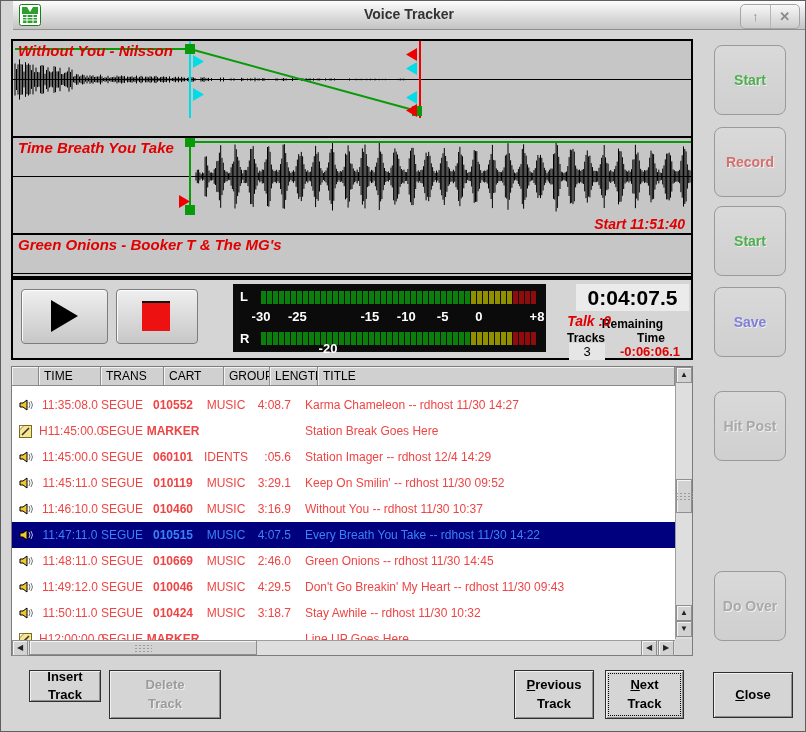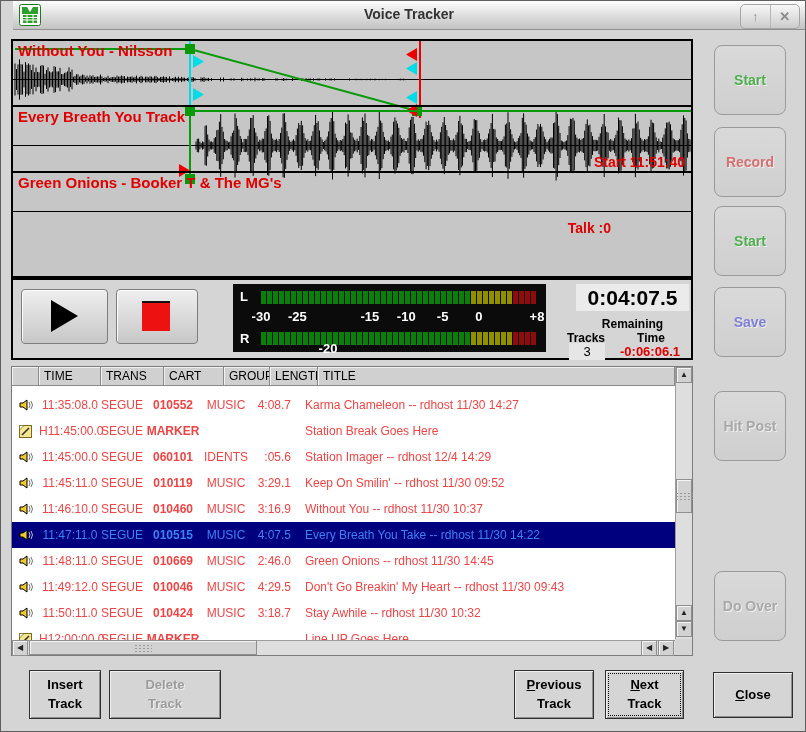--- a/index.html
+++ b/index.html
@@ -14,21 +14,21 @@
     font-size:14px;font-weight:bold;color:#333;}
   .tb-btns{position:absolute;right:5px;top:3px;width:58px;height:23px;
     background:linear-gradient(#f7f7f7,#cccccc);border:1px solid #a5a5a5;border-radius:5px;
     display:flex;overflow:hidden;}
   .tb-btn{flex:1;display:flex;align-items:center;justify-content:center;
     color:#8a8a8a;font-weight:bold;font-size:13px;cursor:default;}
   .tb-btn + .tb-btn{border-left:1px solid #b5b5b5;}
   
   .tracks-box{position:absolute;left:10px;top:38px;width:682px;height:239px;
     border:2px solid #000;background:#c6c6c6;box-sizing:border-box;}
-  .track{position:relative;height:64px;}
+  .track{position:relative;height:95px;font-style:italic;}
   .track + .track{border-top:2px solid #000;}
   .centerline{position:absolute;left:0;right:0;top:38px;height:1px;background:#000;}
   .wave{position:absolute;left:0;top:0;width:678px;height:77px;}
   .track-title{position:absolute;left:5px;top:1px;font-size:15px;font-weight:bold;
     color:#e00000;white-space:nowrap;z-index:5;}
   .track-ann{position:absolute;bottom:1px;font-size:14px;font-weight:bold;color:#e00000;z-index:5;}
   .ann-start{right:6px;margin-top:13px;}
   .ann-talk{right:80px;}
   
   .transport-box{position:absolute;left:10px;top:277px;width:682px;height:82px;
@@ -108,21 +108,21 @@
   
   .side-btn{position:absolute;left:713px;width:70px;height:68px;border:1px solid #9a9a9a;
     border-radius:8px;background:linear-gradient(#d9d9d9,#cfcfcf);
     font-size:14px;font-weight:bold;display:flex;align-items:center;justify-content:center;
     text-shadow:1px 1px 0 #efefef;}
   
   .f-btn{position:absolute;background:#d5d5d5;border:1px solid #2f2f2f;
     box-shadow:inset 1px 1px 0 #f0f0f0, inset -1px -1px 0 #8e8e8e;
     font-size:13px;font-weight:bold;color:#000;display:flex;flex-direction:column;
     justify-content:center;text-align:center;line-height:1.4;box-sizing:border-box;}
-  .f-insert{left:28px;top:669px;width:72px;height:49px;}
+  .f-insert{left:28px;top:669px;width:72px;height:32px;}
   .f-delete{left:108px;top:669px;width:112px;height:49px;color:#9b9b9b;text-shadow:1px 1px 0 #f0f0f0;}
   .f-prev{left:513px;top:669px;width:80px;height:49px;}
   .f-next{left:604px;top:669px;width:79px;height:49px;outline:1px dotted #000;outline-offset:-4px;}
   .f-close{left:712px;top:671px;width:80px;height:46px;}
   .u{text-decoration:underline;}
 </style>
 </head>
 <body>
 
 <div id="window">
@@ -173,21 +173,21 @@
       <svg class="wave" viewBox="0 0 678 77" preserveAspectRatio="none">
         <path id="wave2-path" d="M183.0 34.5L183.0 42.5M184.3 31.9L184.3 45.1M185.6 31.6L185.6 45.4M186.9 34.6L186.9 42.4M188.2 36.2L188.2 40.8M189.5 34.4L189.5 42.6M190.8 35.2L190.8 41.8M192.1 18.8L192.1 58.2M193.4 18.3L193.4 58.7M194.7 27.5L194.7 49.5M196.0 32.6L196.0 44.4M197.3 34.6L197.3 42.4M198.6 34.4L198.6 42.6M199.9 35.1L199.9 41.9M201.2 31.2L201.2 45.8M202.5 30.0L202.5 47.0M203.8 23.2L203.8 53.8M205.1 22.8L205.1 54.2M206.4 14.7L206.4 62.3M207.7 7.2L207.7 69.8M209.0 19.9L209.0 57.1M210.3 24.7L210.3 52.3M211.6 32.0L211.6 45.0M212.9 33.5L212.9 43.5M214.2 33.8L214.2 43.2M215.5 35.3L215.5 41.7M216.8 34.8L216.8 42.2M218.1 29.3L218.1 47.7M219.4 25.9L219.4 51.1M220.7 23.6L220.7 53.4M222.0 6.5L222.0 70.5M223.3 11.2L223.3 65.8M224.6 18.9L224.6 58.1M225.9 22.5L225.9 54.5M227.2 29.0L227.2 48.0M228.5 31.8L228.5 45.2M229.8 35.3L229.8 41.7M231.1 32.0L231.1 45.0M232.4 31.9L232.4 45.1M233.7 32.2L233.7 44.8M235.0 28.9L235.0 48.1M236.3 22.5L236.3 54.5M237.6 10.9L237.6 66.1M238.9 11.0L238.9 66.0M240.2 8.1L240.2 68.9M241.5 21.1L241.5 55.9M242.8 25.5L242.8 51.5M244.1 29.3L244.1 47.7M245.4 34.7L245.4 42.3M246.7 32.7L246.7 44.3M248.0 33.6L248.0 43.4M249.3 31.5L249.3 45.5M250.6 31.8L250.6 45.2M251.9 24.1L251.9 52.9M253.2 21.4L253.2 55.6M254.5 9.0L254.5 68.0M255.8 8.3L255.8 68.7M257.1 13.9L257.1 63.1M258.4 26.6L258.4 50.4M259.7 31.5L259.7 45.5M261.0 33.1L261.0 43.9M262.3 32.8L262.3 44.2M263.6 31.8L263.6 45.2M264.9 33.8L264.9 43.2M266.2 32.0L266.2 45.0M267.5 26.0L267.5 51.0M268.8 20.6L268.8 56.4M270.1 6.7L270.1 70.3M271.4 6.2L271.4 70.8M272.7 15.1L272.7 61.9M274.0 24.1L274.0 52.9M275.3 29.4L275.3 47.6M276.6 33.3L276.6 43.7M277.9 35.0L277.9 42.0M279.2 33.6L279.2 43.4M280.5 32.2L280.5 44.8M281.8 33.8L281.8 43.2M283.1 28.2L283.1 48.8M284.4 21.6L284.4 55.4M285.7 16.1L285.7 60.9M287.0 18.1L287.0 58.9M288.3 13.9L288.3 63.1M289.6 18.3L289.6 58.7M290.9 26.2L290.9 50.8M292.2 31.1L292.2 45.9M293.5 33.6L293.5 43.4M294.8 32.3L294.8 44.7M296.1 34.2L296.1 42.8M297.4 33.7L297.4 43.3M298.7 28.8L298.7 48.2M300.0 24.3L300.0 52.7M301.3 18.2L301.3 58.8M302.6 7.9L302.6 69.1M303.9 16.0L303.9 61.0M305.2 14.2L305.2 62.8M306.5 23.5L306.5 53.5M307.8 30.1L307.8 46.9M309.1 32.5L309.1 44.5M310.4 35.0L310.4 42.0M311.7 33.8L311.7 43.2M313.0 32.5L313.0 44.5M314.3 29.6L314.3 47.4M315.6 24.4L315.6 52.6M316.9 14.7L316.9 62.3M318.2 11.0L318.2 66.0M319.5 4.5L319.5 72.5M320.8 14.2L320.8 62.8M322.1 26.7L322.1 50.3M323.4 30.8L323.4 46.2M324.7 33.1L324.7 43.9M326.0 34.6L326.0 42.4M327.3 33.0L327.3 44.0M328.6 33.6L328.6 43.4M329.9 32.0L329.9 45.0M331.2 28.8L331.2 48.2M332.5 15.6L332.5 61.4M333.8 16.9L333.8 60.1M335.1 7.4L335.1 69.6M336.4 13.4L336.4 63.6M337.7 25.4L337.7 51.6M339.0 25.9L339.0 51.1M340.3 30.4L340.3 46.6M341.6 32.7L341.6 44.3M342.9 33.6L342.9 43.4M344.2 31.6L344.2 45.4M345.5 34.1L345.5 42.9M346.8 29.0L346.8 48.0M348.1 20.0L348.1 57.0M349.4 10.4L349.4 66.6M350.7 13.9L350.7 63.1M352.0 6.6L352.0 70.4M353.3 16.1L353.3 60.9M354.6 27.9L354.6 49.1M355.9 29.0L355.9 48.0M357.2 33.6L357.2 43.4M358.5 31.9L358.5 45.1M359.8 32.5L359.8 44.5M361.1 34.3L361.1 42.7M362.4 28.7L362.4 48.3M363.7 24.6L363.7 52.4M365.0 19.9L365.0 57.1M366.3 5.0L366.3 72.0M367.6 13.6L367.6 63.4M368.9 15.9L368.9 61.1M370.2 24.8L370.2 52.2M371.5 30.0L371.5 47.0M372.8 32.9L372.8 44.1M374.1 34.0L374.1 43.0M375.4 33.4L375.4 43.6M376.7 35.0L376.7 42.0M378.0 29.7L378.0 47.3M379.3 27.5L379.3 49.5M380.6 14.7L380.6 62.3M381.9 10.4L381.9 66.6M383.2 13.6L383.2 63.4M384.5 16.5L384.5 60.5M385.8 20.8L385.8 56.2M387.1 28.1L387.1 48.9M388.4 31.0L388.4 46.0M389.7 32.3L389.7 44.7M391.0 31.6L391.0 45.4M392.3 33.9L392.3 43.1M393.6 34.1L393.6 42.9M394.9 31.0L394.9 46.0M396.2 20.4L396.2 56.6M397.5 12.8L397.5 64.2M398.8 9.9L398.8 67.1M400.1 9.9L400.1 67.1M401.4 16.8L401.4 60.2M402.7 26.0L402.7 51.0M404.0 33.6L404.0 43.4M405.3 32.3L405.3 44.7M406.6 33.8L406.6 43.2M407.9 32.1L407.9 44.9M409.2 31.7L409.2 45.3M410.5 28.2L410.5 48.8M411.8 21.8L411.8 55.2M413.1 14.7L413.1 62.3M414.4 18.1L414.4 58.9M415.7 13.8L415.7 63.2M417.0 17.8L417.0 59.2M418.3 25.3L418.3 51.7M419.6 29.2L419.6 47.8M420.9 33.0L420.9 44.0M422.2 34.8L422.2 42.2M423.5 32.6L423.5 44.4M424.8 34.4L424.8 42.6M426.1 32.1L426.1 44.9M427.4 25.3L427.4 51.7M428.7 19.7L428.7 57.3M430.0 15.3L430.0 61.7M431.3 10.0L431.3 67.0M432.6 18.0L432.6 59.0M433.9 23.2L433.9 53.8M435.2 29.0L435.2 48.0M436.5 30.6L436.5 46.4M437.8 33.2L437.8 43.8M439.1 33.4L439.1 43.6M440.4 31.7L440.4 45.3M441.7 33.3L441.7 43.7M443.0 27.8L443.0 49.2M444.3 25.3L444.3 51.7M445.6 14.0L445.6 63.0M446.9 8.8L446.9 68.2M448.2 16.5L448.2 60.5M449.5 18.3L449.5 58.7M450.8 26.7L450.8 50.3M452.1 31.8L452.1 45.2M453.4 31.9L453.4 45.1M454.7 35.0L454.7 42.0M456.0 34.1L456.0 42.9M457.3 33.8L457.3 43.2M458.6 28.5L458.6 48.5M459.9 21.7L459.9 55.3M461.2 12.1L461.2 64.9M462.5 13.1L462.5 63.9M463.8 13.2L463.8 63.8M465.1 23.7L465.1 53.3M466.4 26.2L466.4 50.8M467.7 32.1L467.7 44.9M469.0 34.9L469.0 42.1M470.3 33.2L470.3 43.8M471.6 32.5L471.6 44.5M472.9 33.0L472.9 44.0M474.2 31.5L474.2 45.5M475.5 26.5L475.5 50.5M476.8 21.9L476.8 55.1M478.1 16.0L478.1 61.0M479.4 6.9L479.4 70.1M480.7 21.9L480.7 55.1M482.0 22.4L482.0 54.6M483.3 30.4L483.3 46.6M484.6 32.0L484.6 45.0M485.9 33.8L485.9 43.2M487.2 33.9L487.2 43.1M488.5 34.2L488.5 42.8M489.8 32.4L489.8 44.6M491.1 29.4L491.1 47.6M492.4 17.6L492.4 59.4M493.7 16.4L493.7 60.6M495.0 5.2L495.0 71.8M496.3 15.2L496.3 61.8M497.6 22.3L497.6 54.7M498.9 27.2L498.9 49.8M500.2 31.5L500.2 45.5M501.5 34.5L501.5 42.5M502.8 35.3L502.8 41.7M504.1 34.2L504.1 42.8M505.4 31.1L505.4 45.9M506.7 28.8L506.7 48.2M508.0 26.1L508.0 50.9M509.3 10.9L509.3 66.1M510.6 6.3L510.6 70.7M511.9 15.1L511.9 61.9M513.2 17.7L513.2 59.3M514.5 26.5L514.5 50.5M515.8 29.5L515.8 47.5M517.1 33.4L517.1 43.6M518.4 34.4L518.4 42.6M519.7 34.8L519.7 42.2M521.0 32.0L521.0 45.0M522.3 30.1L522.3 46.9M523.6 22.5L523.6 54.5M524.9 17.0L524.9 60.0M526.2 19.6L526.2 57.4M527.5 16.9L527.5 60.1M528.8 19.8L528.8 57.2M530.1 24.5L530.1 52.5M531.4 29.8L531.4 47.2M532.7 32.2L532.7 44.8M534.0 35.2L534.0 41.8M535.3 33.5L535.3 43.5M536.6 31.8L536.6 45.2M537.9 30.5L537.9 46.5M539.2 30.6L539.2 46.4M540.5 16.2L540.5 60.8M541.8 15.3L541.8 61.7M543.1 3.5L543.1 73.5M544.4 7.1L544.4 69.9M545.7 18.8L545.7 58.2M547.0 26.0L547.0 51.0M548.3 33.6L548.3 43.4M549.6 34.3L549.6 42.7M550.9 35.2L550.9 41.8M552.2 34.3L552.2 42.7M553.5 33.5L553.5 43.5M554.8 28.1L554.8 48.9M556.1 19.1L556.1 57.9M557.4 11.6L557.4 65.4M558.7 12.2L558.7 64.8M560.0 10.9L560.0 66.1M561.3 13.6L561.3 63.4M562.6 27.6L562.6 49.4M563.9 30.7L563.9 46.3M565.2 32.2L565.2 44.8M566.5 31.6L566.5 45.4M567.8 33.0L567.8 44.0M569.1 31.8L569.1 45.2M570.4 31.0L570.4 46.0M571.7 23.6L571.7 53.4M573.0 16.9L573.0 60.1M574.3 12.4L574.3 64.6M575.6 18.4L575.6 58.6M576.9 17.6L576.9 59.4M578.2 25.1L578.2 51.9M579.5 29.1L579.5 47.9M580.8 32.8L580.8 44.2M582.1 32.8L582.1 44.2M583.4 32.9L583.4 44.1M584.7 33.4L584.7 43.6M586.0 29.8L586.0 47.2M587.3 26.2L587.3 50.8M588.6 19.8L588.6 57.2M589.9 17.1L589.9 59.9M591.2 7.0L591.2 70.0M592.5 19.4L592.5 57.6M593.8 24.8L593.8 52.2M595.1 25.7L595.1 51.3M596.4 33.3L596.4 43.7M597.7 32.0L597.7 45.0M599.0 33.4L599.0 43.6M600.3 33.8L600.3 43.2M601.6 31.1L601.6 45.9M602.9 27.8L602.9 49.2M604.2 23.6L604.2 53.4M605.5 10.6L605.5 66.4M606.8 13.1L606.8 63.9M608.1 13.4L608.1 63.6M609.4 19.2L609.4 57.8M610.7 26.0L610.7 51.0M612.0 31.5L612.0 45.5M613.3 32.7L613.3 44.3M614.6 33.7L614.6 43.3M615.9 32.4L615.9 44.6M617.2 33.8L617.2 43.2M618.5 31.2L618.5 45.8M619.8 21.6L619.8 55.4M621.1 21.3L621.1 55.7M622.4 6.8L622.4 70.2M623.7 16.4L623.7 60.6M625.0 14.5L625.0 62.5M626.3 22.5L626.3 54.5M627.6 30.8L627.6 46.2M628.9 32.4L628.9 44.6M630.2 33.8L630.2 43.2M631.5 32.1L631.5 44.9M632.8 32.7L632.8 44.3M634.1 31.9L634.1 45.1M635.4 29.3L635.4 47.7M636.7 19.7L636.7 57.3M638.0 12.7L638.0 64.3M639.3 15.5L639.3 61.5M640.6 16.2L640.6 60.8M641.9 25.4L641.9 51.6M643.2 30.4L643.2 46.6M644.5 34.1L644.5 42.9M645.8 31.6L645.8 45.4M647.1 34.4L647.1 42.6M648.4 35.0L648.4 42.0M649.7 30.6L649.7 46.4M651.0 27.4L651.0 49.6M652.3 21.4L652.3 55.6M653.6 15.6L653.6 61.4M654.9 15.6L654.9 61.4M656.2 14.6L656.2 62.4M657.5 17.3L657.5 59.7M658.8 23.4L658.8 53.6M660.1 31.4L660.1 45.6M661.4 32.3L661.4 44.7M662.7 33.3L662.7 43.7M664.0 33.4L664.0 43.6M665.3 33.1L665.3 43.9M666.6 31.8L666.6 45.2M667.9 22.8L667.9 54.2M669.2 17.3L669.2 59.7M670.5 8.4L670.5 68.6M671.8 11.0L671.8 66.0M673.1 13.4L673.1 63.6M674.4 26.4L674.4 50.6M675.7 31.9L675.7 45.1M677.0 32.4L677.0 44.6" stroke="#000" stroke-width="1" fill="none"></path>
       </svg>
       <svg class="wave" viewBox="0 0 678 77">
         <line x1="177" y1="0" x2="177" y2="77" stroke="#089a08" stroke-width="2"></line>
         <line x1="177" y1="4" x2="678" y2="4" stroke="#089a08" stroke-width="2"></line>
         <rect x="172" y="0" width="10" height="9" fill="#089a08"></rect>
         <rect x="172" y="67" width="10" height="10" fill="#089a08"></rect>
         <polygon points="166,57 166,70 177,63.5" fill="#ee0000"></polygon>
       </svg>
-      <div class="track-title">Every Breath You Track</div>
+      <div class="track-title">Time Breath You Take</div>
       <div class="track-ann ann-start">Start 11:51:40</div>
     </div>
 
     <div class="track">
       <div class="centerline"></div>
       <div class="track-title">Green Onions - Booker T &amp; The MG's</div>
       <div class="track-ann ann-talk">Talk :0</div>
     </div>
 
   </div>

